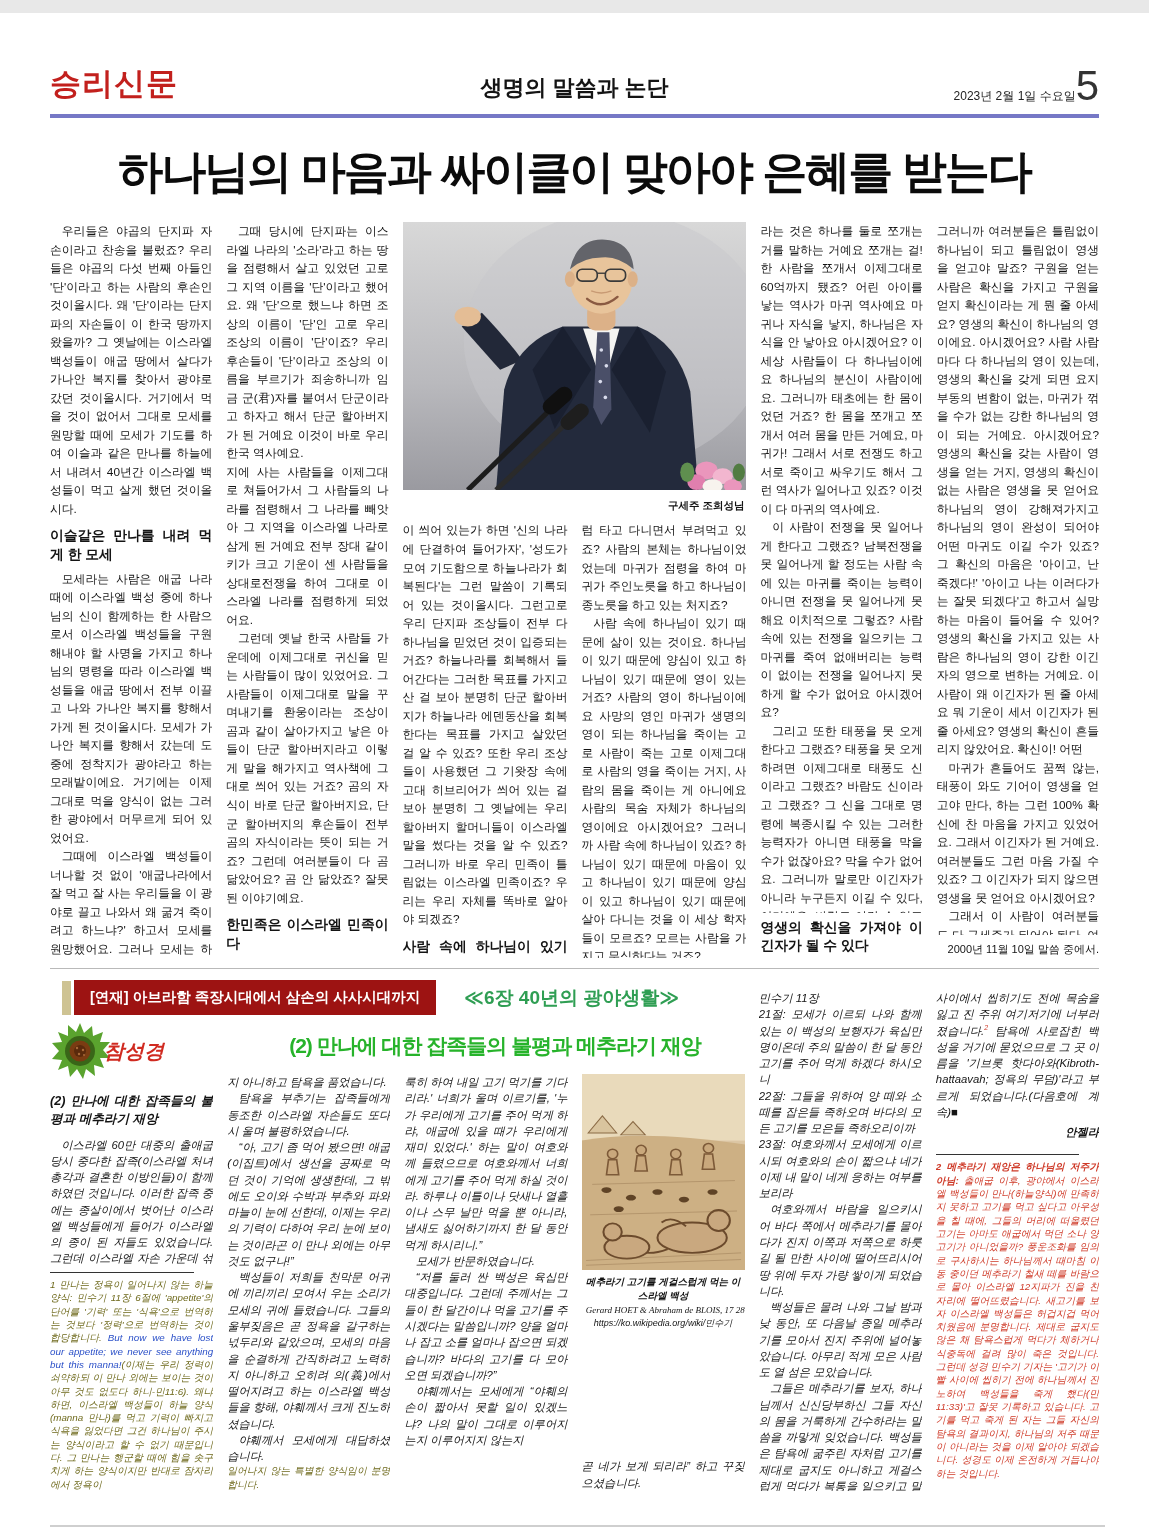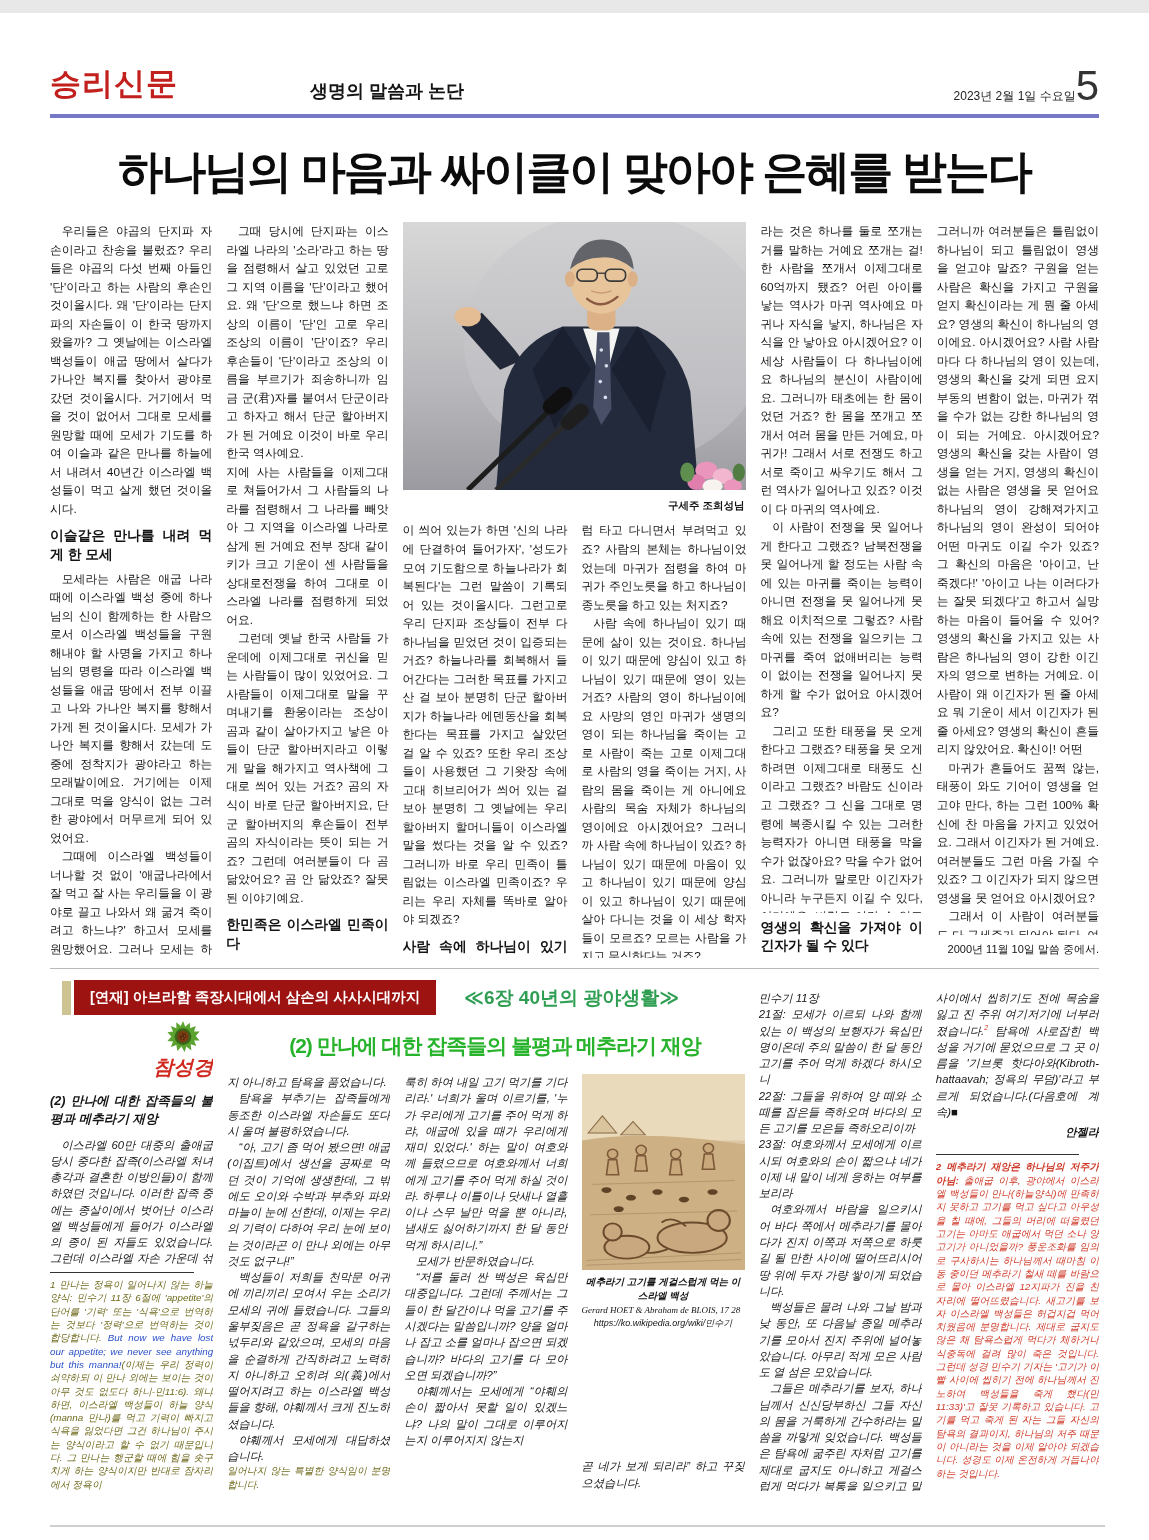--- a/index.html
+++ b/index.html
@@ -2,21 +2,21 @@
 <html><head>
 <meta charset="utf-8">
 <style>
   html,body{margin:0;padding:0;background:#e8e8e8;}
   .page{width:1149px;height:1540px;background:#fff;margin:13px auto;position:relative;
         font-family:"Liberation Sans","DejaVu Sans",sans-serif;color:#141414;
         box-sizing:border-box;padding:50px 50px 0 50px;overflow:hidden;}
   
   .hdr{display:flex;align-items:flex-end;}
   .masthead{color:#c2201d;font-size:31px;font-weight:800;letter-spacing:1px;width:260px;}
-  .section-title{flex:1;font-size:18px;font-weight:700;padding-bottom:2px;}
+  .section-title{flex:1;text-align:center;font-size:22px;font-weight:700;padding-bottom:2px;}
   .hdr-right{width:260px;display:flex;justify-content:flex-end;align-items:flex-end;}
   .hdr-date{font-size:12px;color:#222;}
   .pageno{font-size:42px;font-weight:400;color:#333;line-height:0.9;}
   .rule-purple{height:4px;background:#7678c6;margin-top:9px;}
   
   .headline{text-align:center;font-size:45px;font-weight:800;letter-spacing:-2px;
             margin:24px 0 20px 0;color:#0b0b0b;}
   
   .top-cols{display:flex;gap:14px;height:736px;overflow:hidden;
             font-size:11.8px;line-height:1.57;text-align:justify;}
@@ -40,35 +40,35 @@
   .banner-row{position:absolute;top:4px;left:12px;width:645px;display:flex;align-items:center;}
   .banner-accent{width:9px;height:34px;background:#cec393;margin-right:3px;flex:none;}
   .banner{background:#9d1312;color:#fff;font-weight:700;font-size:14.5px;padding:8px 16px;flex:none;}
   .chapter{flex:1;text-align:center;color:#2f9e53;font-size:19px;font-weight:700;}
   .green-head{position:absolute;top:56px;left:160px;width:570px;text-align:center;
               color:#27b32b;font-size:21px;font-weight:800;letter-spacing:-1px;}
   .serial-cols{display:flex;gap:14px;height:100%;overflow:hidden;
                font-size:11.3px;line-height:1.44;text-align:justify;}
   .scol{flex:1;overflow:hidden;min-width:0;font-style:italic;}
   .pt{padding-top:98px;box-sizing:border-box;}
-  .logo-row{display:flex;align-items:flex-end;height:62px;margin-top:44px;flex-direction:column;}
+  .logo-row{display:flex;align-items:center;height:62px;margin-top:44px;}
   .logo-title{color:#d02a20;font-size:20px;font-weight:800;margin-left:-6px;}
   .lead-head{font-size:12.6px;font-weight:800;margin:10px 0 8px 0;line-height:1.45;text-indent:0;}
   .fn-rule{border-top:1.5px solid #333;width:88%;margin:8px 0 5px 0;}
   .fn{margin:0;font-size:9.8px;line-height:1.36;text-indent:0;}
   .fn-olive{color:#6f6a1d;}
   .fn-red{color:#cf3a28;}
   .c-red{color:#cf3a28;}
   .c-blue{color:#2b50c8;}
   .bold{font-weight:800;}
   sup{font-size:0.62em;}
   .byline{text-align:right;font-weight:800;margin:4px 0 14px 0;text-indent:0;}
   .eng-fig{margin:0 0 3px 0;}
   .eng-cap-t{font-size:9.6px;font-weight:700;text-align:center;margin:2px 0 0 0;}
-  .eng-cap-c{font-size:9px;text-align:left;margin:1px 0 0 0;font-family:"Liberation Serif",serif;}
+  .eng-cap-c{font-size:9px;text-align:right;margin:1px 0 0 0;font-family:"Liberation Serif",serif;}
   .eng-cap-u{font-size:9px;text-align:center;margin:0;word-break:break-all;}
   svg{display:block;}
 </style>
 </head>
 <body>
 
 <div class="page">
 
   <div class="hdr">
     <div class="masthead">승리신문</div>

